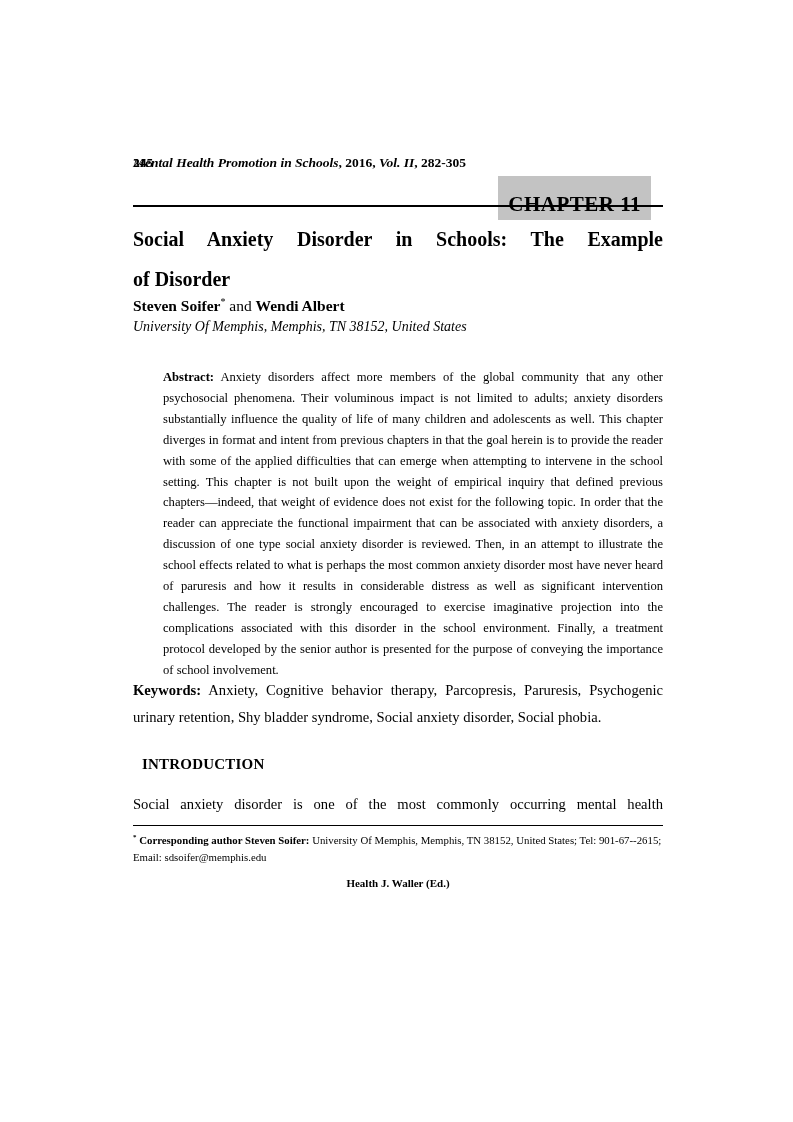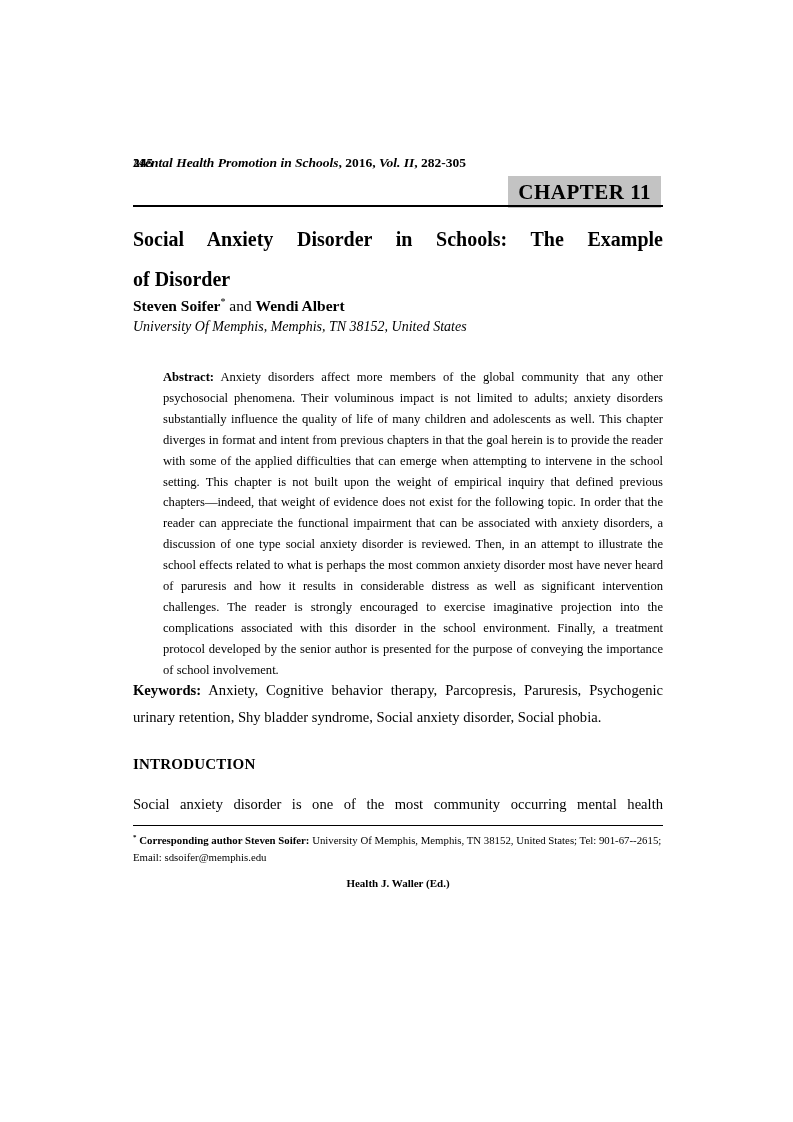--- a/index.html
+++ b/index.html
@@ -17,24 +17,24 @@
   .content { position: absolute; left: 133px; width: 530px; }
 
   
   .header-row { top: 155px; font-size: 13.5px; font-weight: bold; height: 17px; }
   .page-number { position: absolute; left: 0; top: 0; }
   .journal-ref { position: absolute; left: 0; right: 0; text-align: left; white-space: nowrap; }
   .journal-ref .it { font-style: italic; }
 
   
   .chapter-banner {
-    position: absolute; right: 132px; top: 176px;
+    position: absolute; right: 142px; top: 176px;
     background: #c3c3c3;
     font-size: 21px; font-weight: bold;
-    padding: 4px 10px 3px 10px;
+    padding: 16px 10px 3px 10px;
     letter-spacing: 0.5px;
   }
   .top-rule {
     position: absolute; left: 133px; width: 530px; top: 205px;
     border: none; border-top: 2.5px solid #000;
   }
 
   
   .title { top: 219px; font-size: 20px; font-weight: bold; line-height: 40px; }
   .title .justify-line { text-align: justify; text-align-last: justify; }
@@ -54,21 +54,21 @@
   .abstract .label { font-weight: bold; margin-top: 24px; }
 
   
   .keywords {
     top: 677px; font-size: 14.6px; line-height: 27.4px;
     text-align: justify;
   }
   .keywords .label { font-weight: bold; }
 
   
-  .section-heading { top: 756px; font-size: 15px; font-weight: bold; letter-spacing: 0.2px; }
+  .section-heading { top: 756px; font-size: 15px; font-weight: bold; letter-spacing: 0.2px; margin-left: 9px; }
 
   
   .intro {
     top: 794px; font-size: 14.6px; line-height: 20px;
     text-align: justify; text-align-last: justify;
   }
 
   
   .footnote-rule {
     position: absolute; left: 133px; width: 530px; top: 825px;
@@ -102,21 +102,21 @@
   <p class="content authors"><span class="bold">Steven Soifer</span><sup>*</sup><span> and </span><span class="bold">Wendi Albert</span></p>
 
   <p class="content affiliation">University Of Memphis, Memphis, TN 38152, United States</p>
 
   <div class="content abstract"><span class="label">Abstract:</span><span> Anxiety disorders affect more members of the global community that any other psychosocial phenomena. Their voluminous impact is not limited to adults; anxiety disorders substantially influence the quality of life of many children and adolescents as well. This chapter diverges in format and intent from previous chapters in that the goal herein is to provide the reader with some of the applied difficulties that can emerge when attempting to intervene in the school setting. This chapter is not built upon the weight of empirical inquiry that defined previous chapters—indeed, that weight of evidence does not exist for the following topic. In order that the reader can appreciate the functional impairment that can be associated with anxiety disorders, a discussion of one type social anxiety disorder is reviewed. Then, in an attempt to illustrate the school effects related to what is perhaps the most common anxiety disorder most have never heard of paruresis and how it results in considerable distress as well as significant intervention challenges. The reader is strongly encouraged to exercise imaginative projection into the complications associated with this disorder in the school environment. Finally, a treatment protocol developed by the senior author is presented for the purpose of conveying the importance of school involvement.</span></div>
 
   <p class="content keywords"><span class="label">Keywords:</span><span> Anxiety, Cognitive behavior therapy, Parcopresis, Paruresis, Psychogenic urinary retention, Shy bladder syndrome, Social anxiety disorder, Social phobia.</span></p>
 
   <h2 class="content section-heading">INTRODUCTION</h2>
 
-  <p class="content intro">Social anxiety disorder is one of the most community occurring mental health</p>
+  <p class="content intro">Social anxiety disorder is one of the most commonly occurring mental health</p>
 
   <hr class="footnote-rule">
   <p class="content footnote"><sup>*</sup><span class="label"> Corresponding author Steven Soifer:</span><span> University Of Memphis, Memphis, TN 38152, United States; Tel: 901-67--2615; Email: sdsoifer@memphis.edu</span></p>
 
   <div class="content footer">
     <div>Health J. Waller (Ed.)</div>
   </div>
 
 </div>
 

